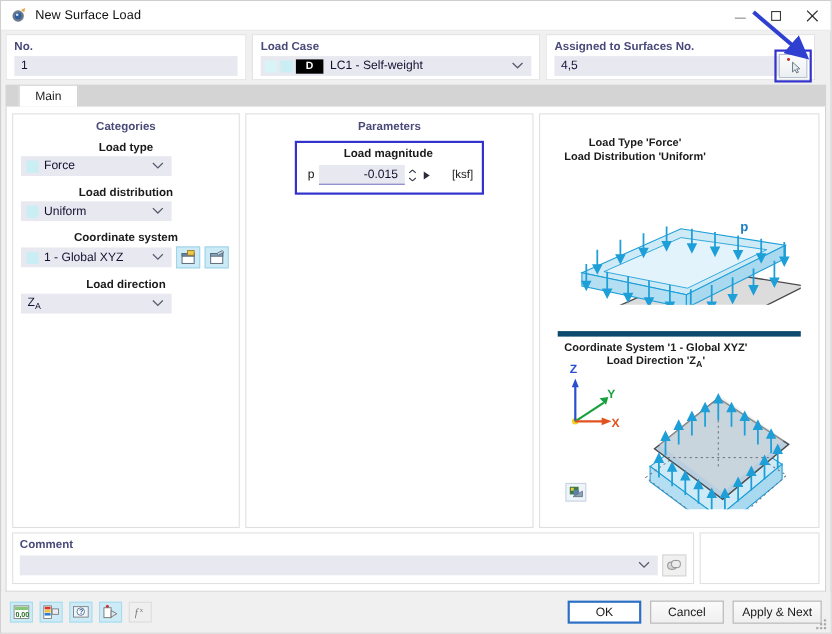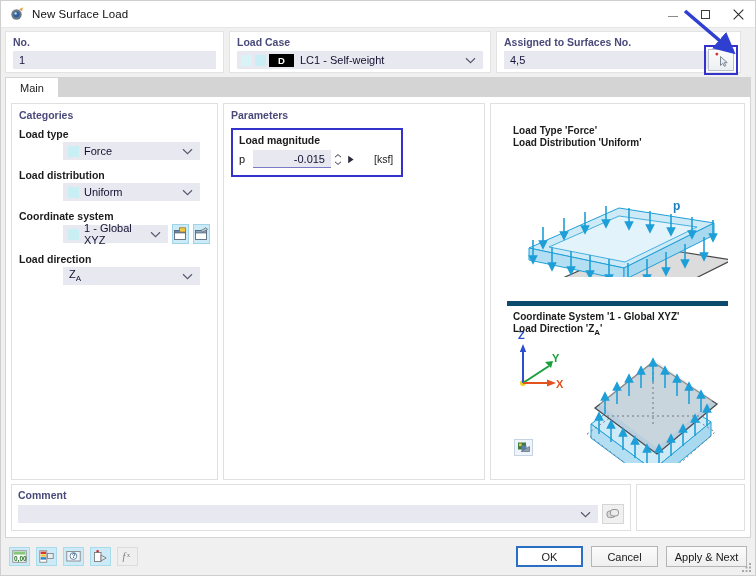--- a/index.html
+++ b/index.html
@@ -173,21 +173,21 @@
   #annot-arrow {
     position: absolute;
     left: 680px; top: 8px;
     width: 60px; height: 50px;
     pointer-events: none;
     z-index: 40;
   }
 
   
   #tabstrip {
-    margin: 4px 4px 0 4px;
+    margin: 4px 4px 0 16px;
     height: 20px;
     flex: 0 0 auto;
     display: flex;
     align-items: flex-end;
     border-bottom: none;
     background: transparent;
   }
   .tabbar-bg {
     position: absolute;
     left: 4px; right: 4px;
@@ -224,20 +224,21 @@
     flex-direction: column;
     position: relative;
     min-height: 0;
   }
   #panels {
     display: flex;
     padding: 6px 5px 0 5px;
     gap: 5px;
     flex: 1 1 auto;
     min-height: 0;
+    text-align: center;
   }
   .panel {
     border: 1px solid #e0e0e0;
     box-sizing: border-box;
     background: #ffffff;
     padding: 5px 7px;
     position: relative;
   }
   .panel.categories { width: 207px; }
   .panel.parameters { width: 262px; }
@@ -266,21 +267,20 @@
   .combo {
     height: 18px;
     background: #e8e8f0;
     display: flex;
     align-items: center;
     padding-left: 5px;
     box-sizing: border-box;
     width: 137px;
     font-size: 11px;
     color: #101030;
-    margin-left: 44px;
   }
   .combo .sw { width: 11px; height: 11px; background: #c9eef3; margin-right: 5px; }
   .iconbtn {
     width: 22px; height: 20px;
     background: #ccebf7;
     border: 1px solid #9fd4e8;
     box-sizing: border-box;
     display: flex; align-items: center; justify-content: center;
   }
 

